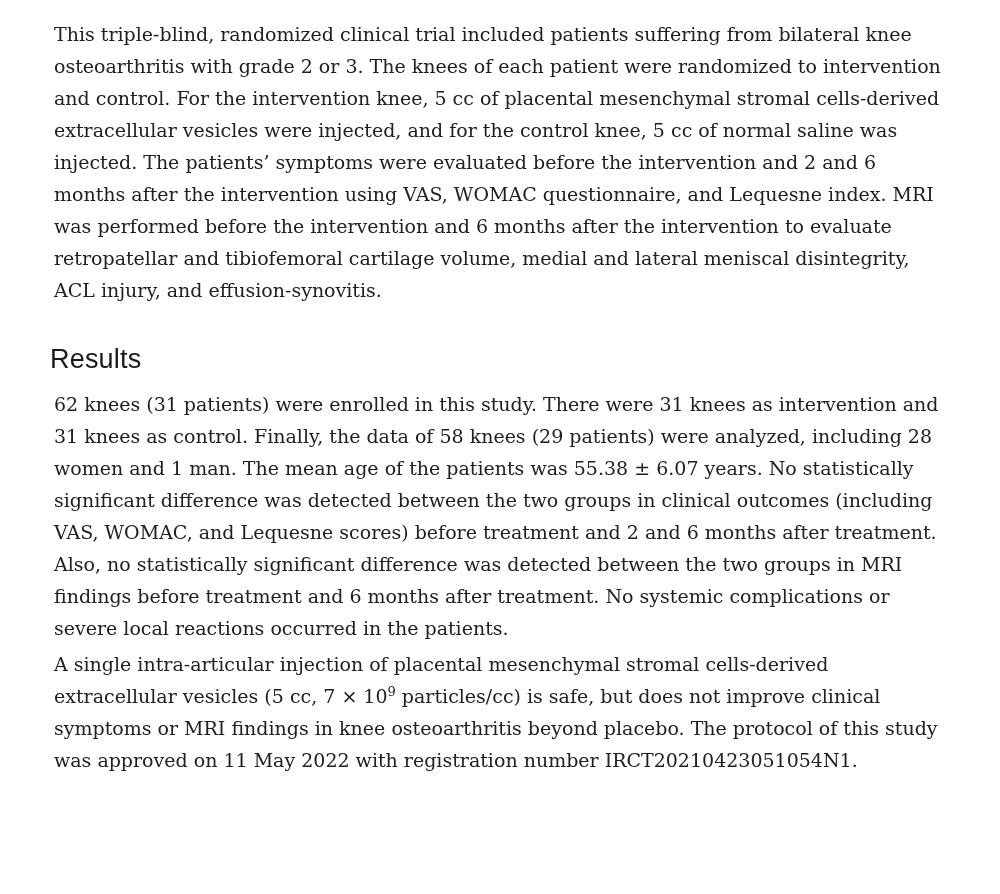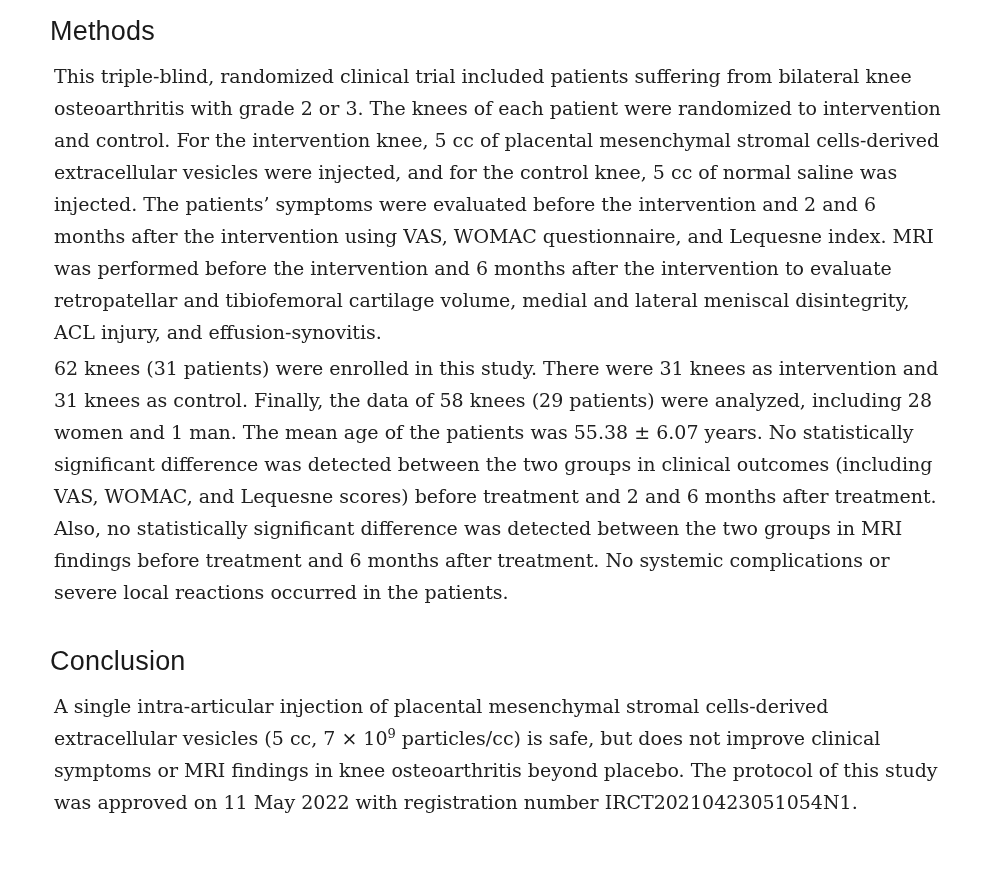--- a/index.html
+++ b/index.html
@@ -41,26 +41,25 @@
     line-height: 0;
     vertical-align: super;
   }
 </style>
 </head>
 <body>
 
 <div class="page">
 
   <div class="section">
-    <h2 class="section-heading">Methods</h2>
     <p class="section-body">This triple-blind, randomized clinical trial included patients suffering from bilateral knee osteoarthritis with grade 2 or 3. The knees of each patient were randomized to intervention and control. For the intervention knee, 5 cc of placental mesenchymal stromal cells-derived extracellular vesicles were injected, and for the control knee, 5 cc of normal saline was injected. The patients’ symptoms were evaluated before the intervention and 2 and 6 months after the intervention using VAS, WOMAC questionnaire, and Lequesne index. MRI was performed before the intervention and 6 months after the intervention to evaluate retropatellar and tibiofemoral cartilage volume, medial and lateral meniscal disintegrity, ACL injury, and effusion-synovitis.</p>
   </div>
 
   <div class="section">
+    <h2 class="section-heading">Results</h2>
     <p class="section-body">62 knees (31 patients) were enrolled in this study. There were 31 knees as intervention and 31 knees as control. Finally, the data of 58 knees (29 patients) were analyzed, including 28 women and 1 man. The mean age of the patients was 55.38 ± 6.07 years. No statistically significant difference was detected between the two groups in clinical outcomes (including VAS, WOMAC, and Lequesne scores) before treatment and 2 and 6 months after treatment. Also, no statistically significant difference was detected between the two groups in MRI findings before treatment and 6 months after treatment. No systemic complications or severe local reactions occurred in the patients.</p>
   </div>
 
   <div class="section">
-    <h2 class="section-heading">Conclusion</h2>
     <p class="section-body"><span>A single intra-articular injection of placental mesenchymal stromal cells-derived extracellular vesicles (5 cc, 7 × 10</span><sup>9</sup><span> particles/cc) is safe, but does not improve clinical symptoms or MRI findings in knee osteoarthritis beyond placebo. The protocol of this study was approved on 11 May 2022 with registration number IRCT20210423051054N1.</span></p>
   </div>
 
 </div>
 
 </body></html>

